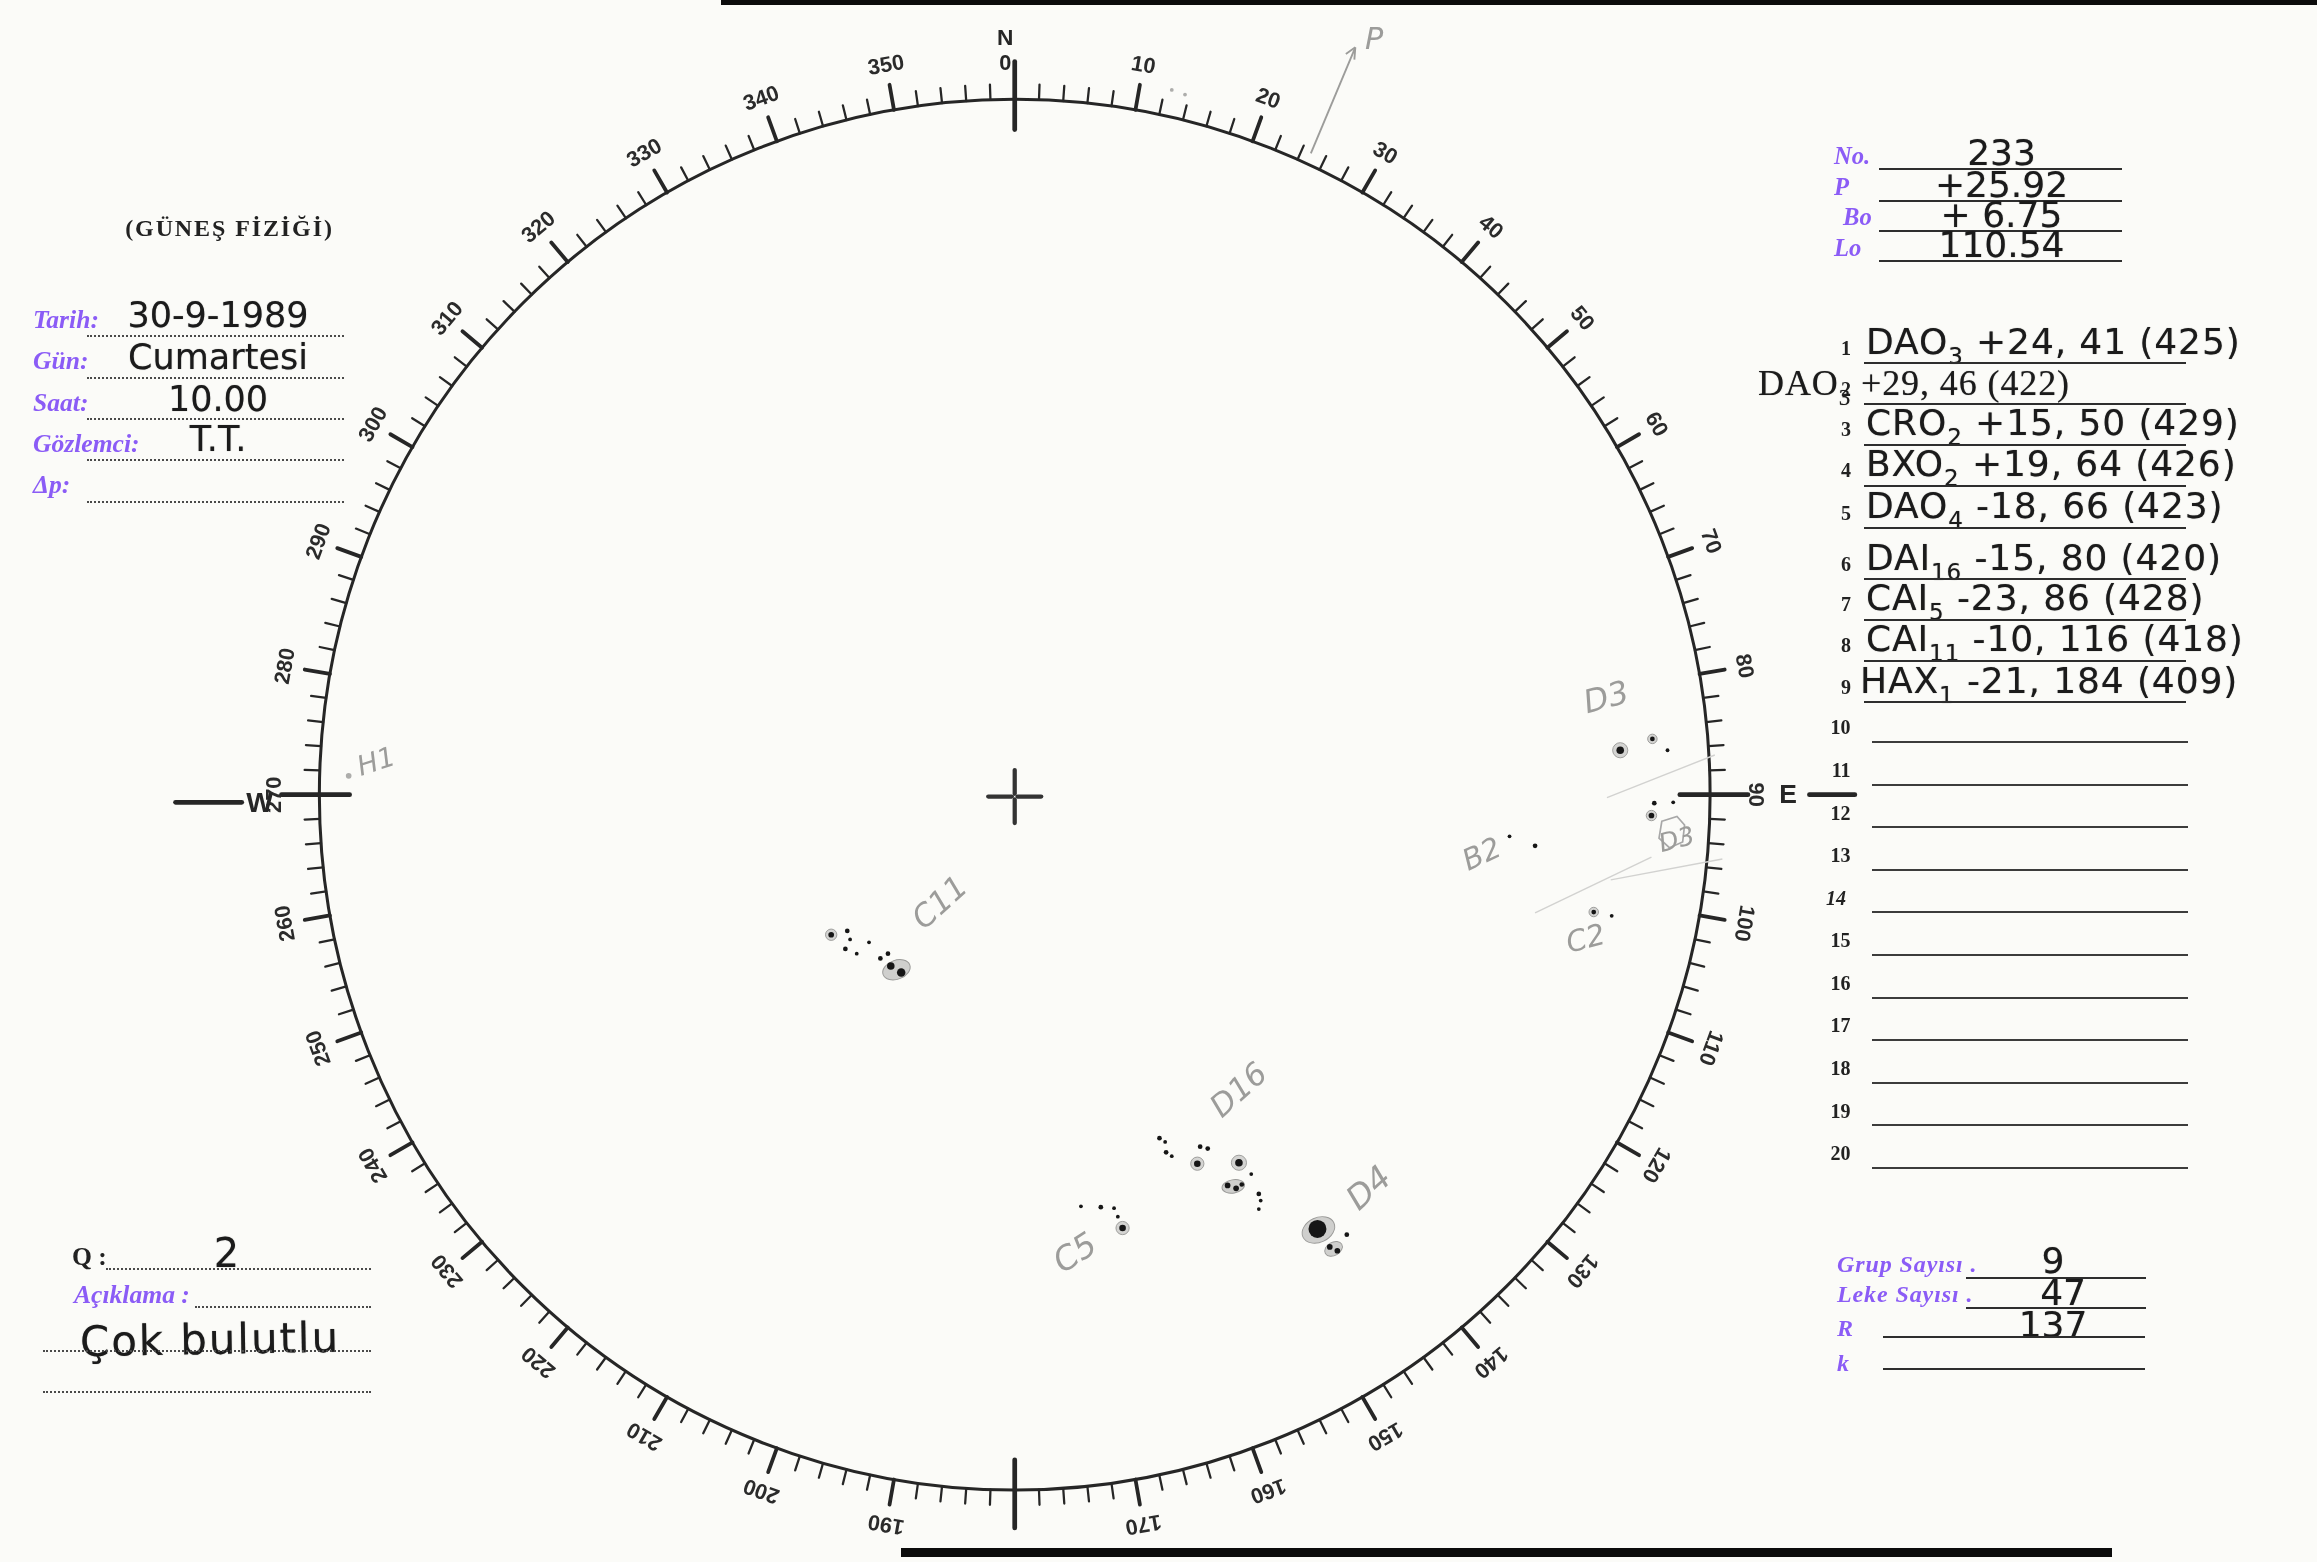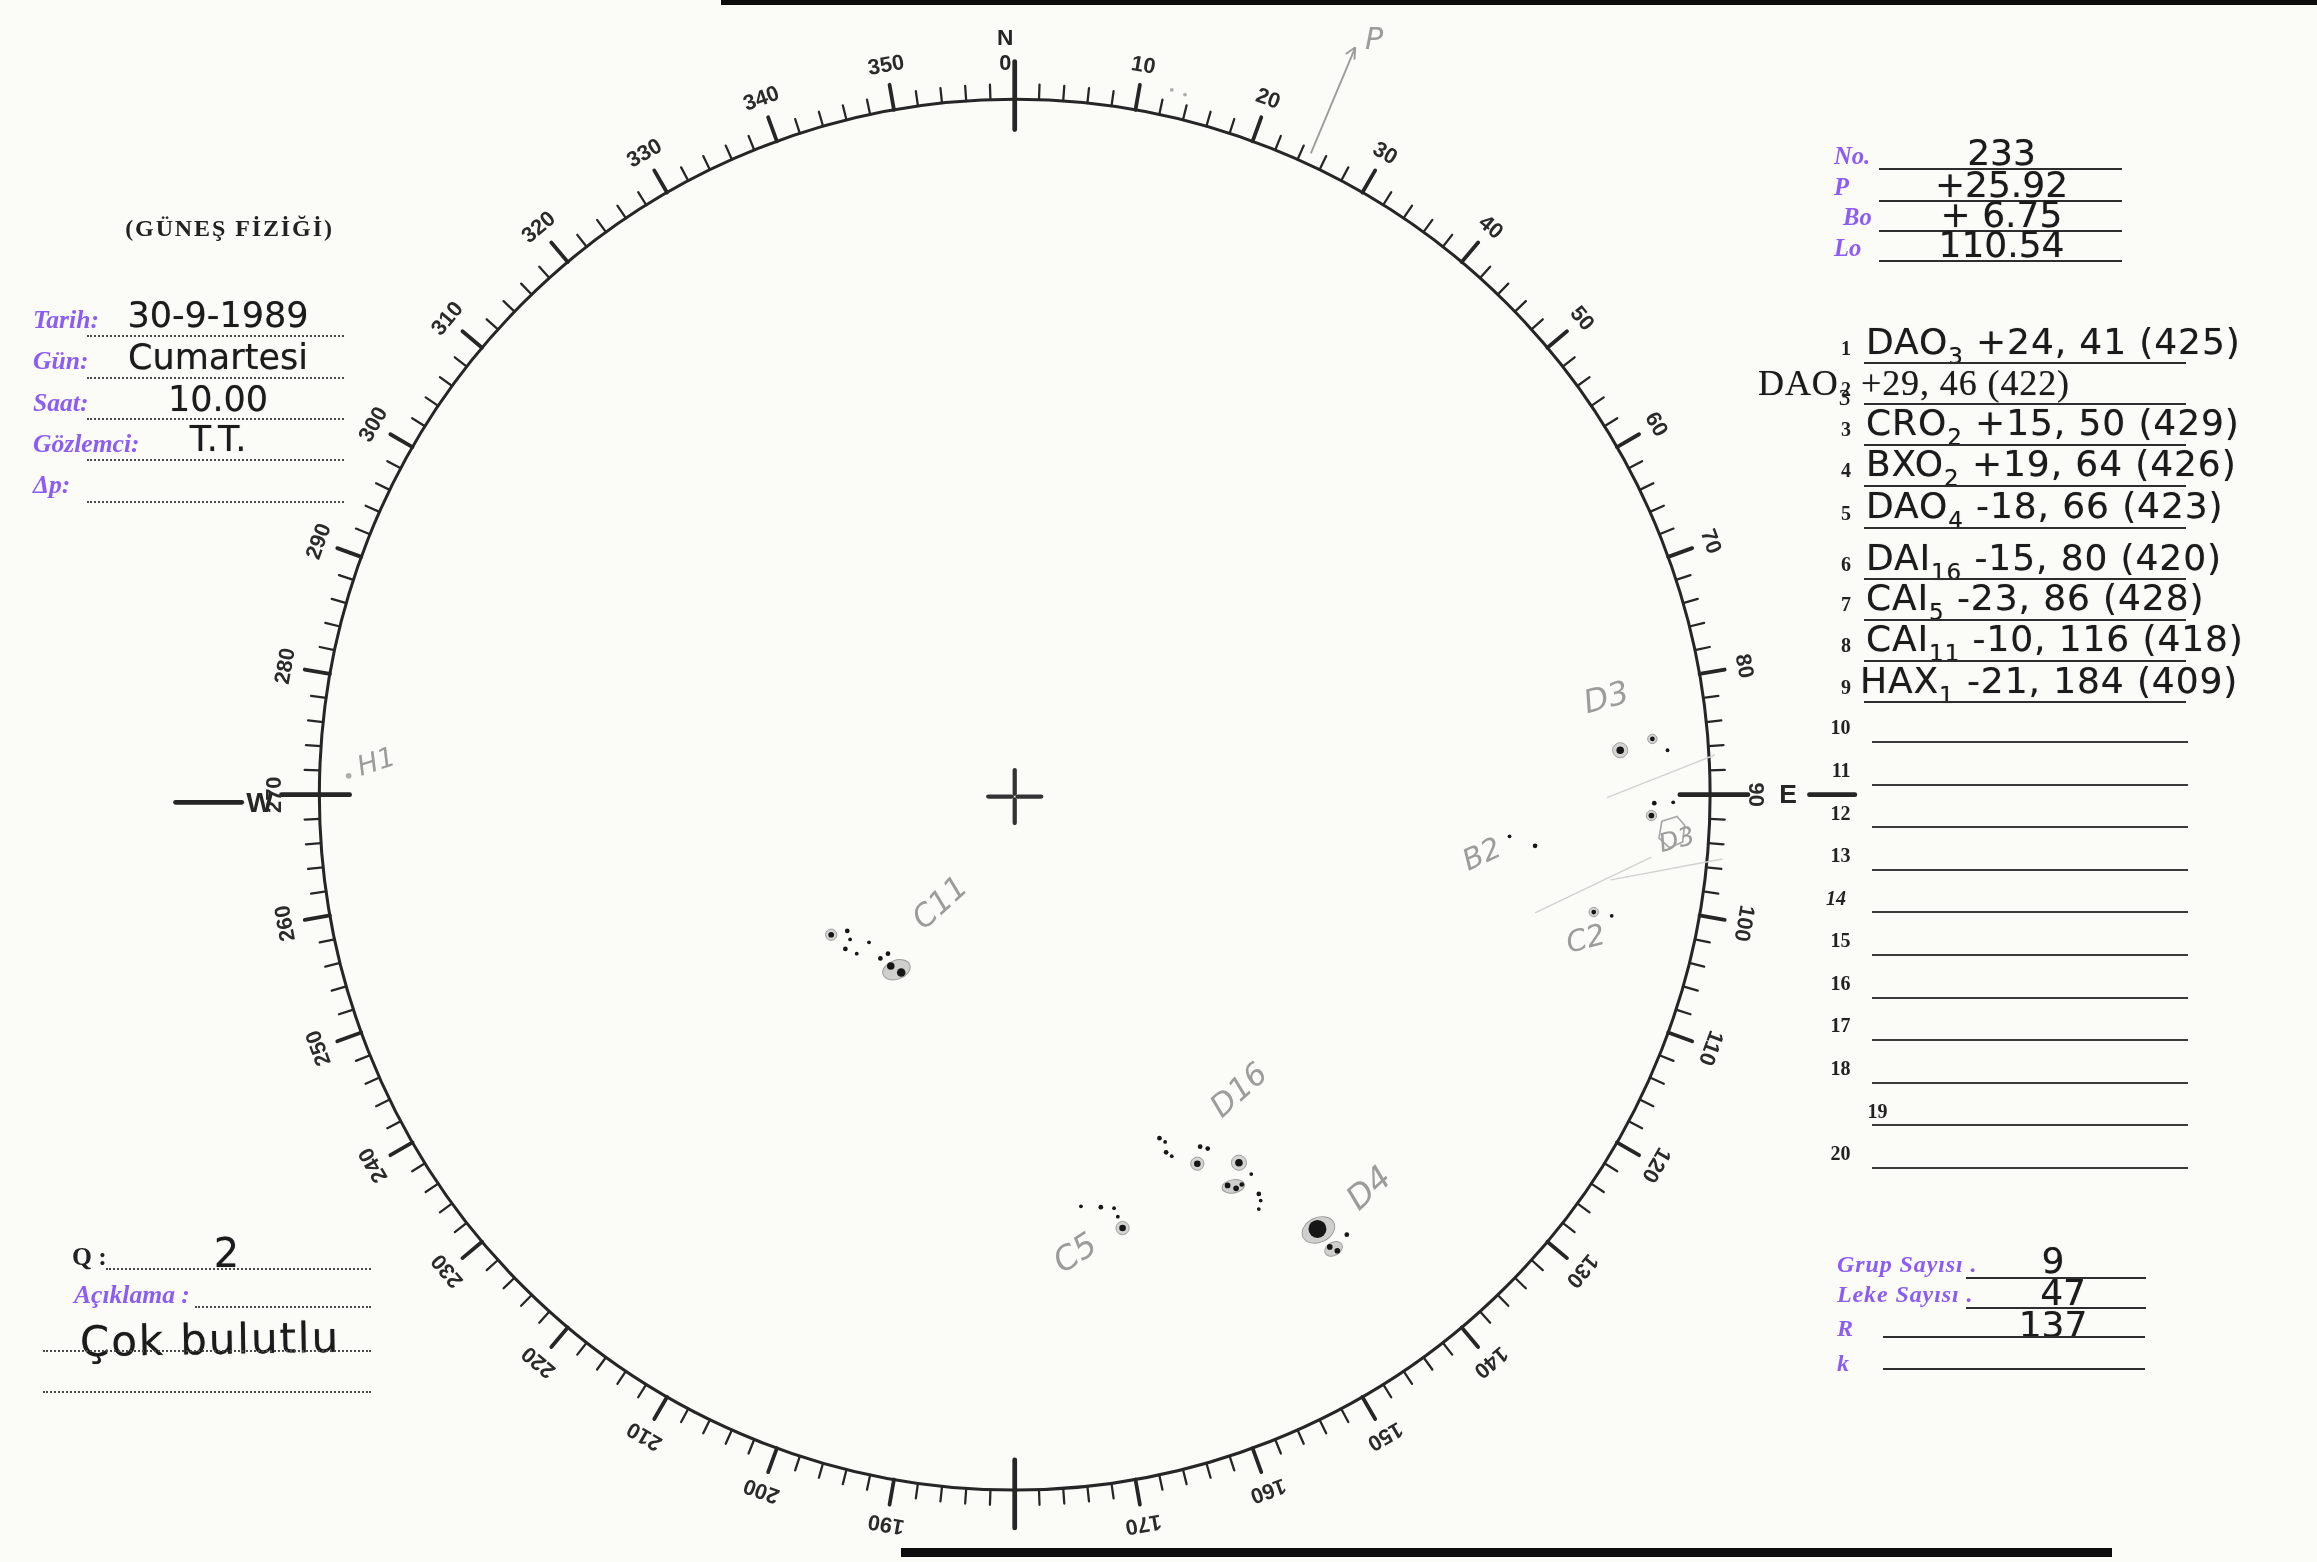--- a/index.html
+++ b/index.html
@@ -113,21 +113,21 @@
       <div class="abs row-num" style="left:1826px;top:887px;width:24.6px;font-style:italic;">14</div>
       <div class="abs thin-line" style="left:1872px;top:911px;width:316px;"></div>
       <div class="abs row-num" style="left:1826px;top:929px;width:24.6px;text-align:right;">15</div>
       <div class="abs thin-line" style="left:1872px;top:954px;width:316px;"></div>
       <div class="abs row-num" style="left:1826px;top:972px;width:24.6px;text-align:right;">16</div>
       <div class="abs thin-line" style="left:1872px;top:997px;width:316px;"></div>
       <div class="abs row-num" style="left:1826px;top:1014px;width:24.6px;text-align:right;">17</div>
       <div class="abs thin-line" style="left:1872px;top:1039px;width:316px;"></div>
       <div class="abs row-num" style="left:1826px;top:1057px;width:24.6px;text-align:right;">18</div>
       <div class="abs thin-line" style="left:1872px;top:1082px;width:316px;"></div>
-      <div class="abs row-num" style="left:1826px;top:1100px;width:24.6px;text-align:right;margin-left:37px;">19</div>
+      <div class="abs row-num" style="left:1826px;top:1100px;width:24.6px;text-align:right;">19</div>
       <div class="abs thin-line" style="left:1872px;top:1124px;width:316px;"></div>
       <div class="abs row-num" style="left:1826px;top:1142px;width:24.6px;text-align:right;">20</div>
       <div class="abs thin-line" style="left:1872px;top:1167px;width:316px;"></div>
     </div>
 
   <div id="summary">
       <div class="abs printed-italic sum-label" style="left:1837px;top:1251px;">Grup Sayısı .</div>
       <div class="abs hand sum-value" style="left:1968px;top:1240px;width:170px;text-align:center;">9</div>
       <div class="abs solid-line" style="left:1966px;top:1277px;width:180px;"></div>
       <div class="abs printed-italic sum-label" style="left:1837px;top:1281px;">Leke Sayısı .</div>

